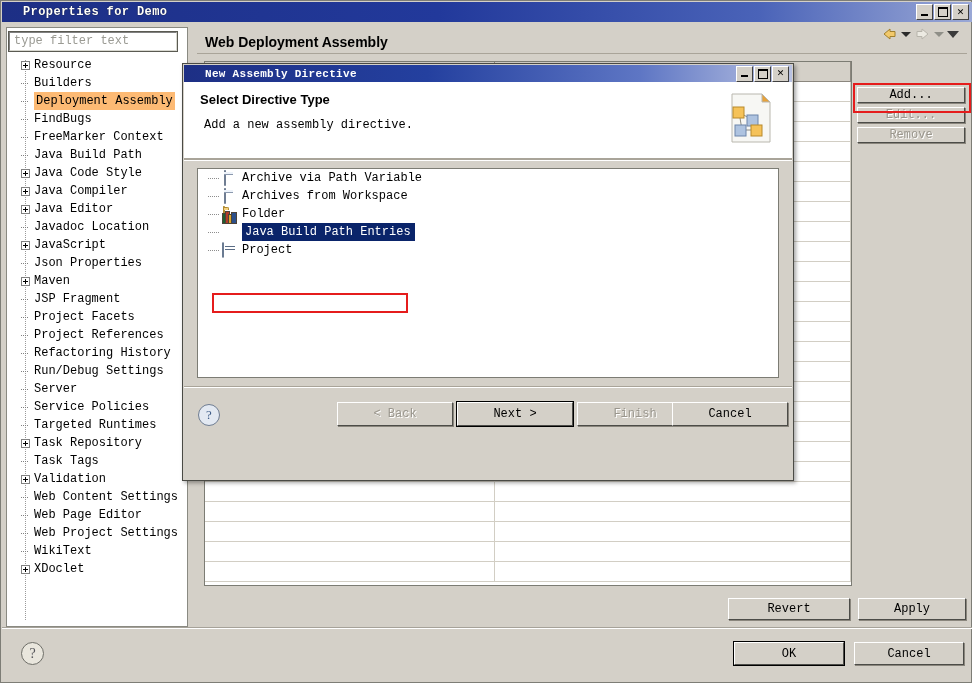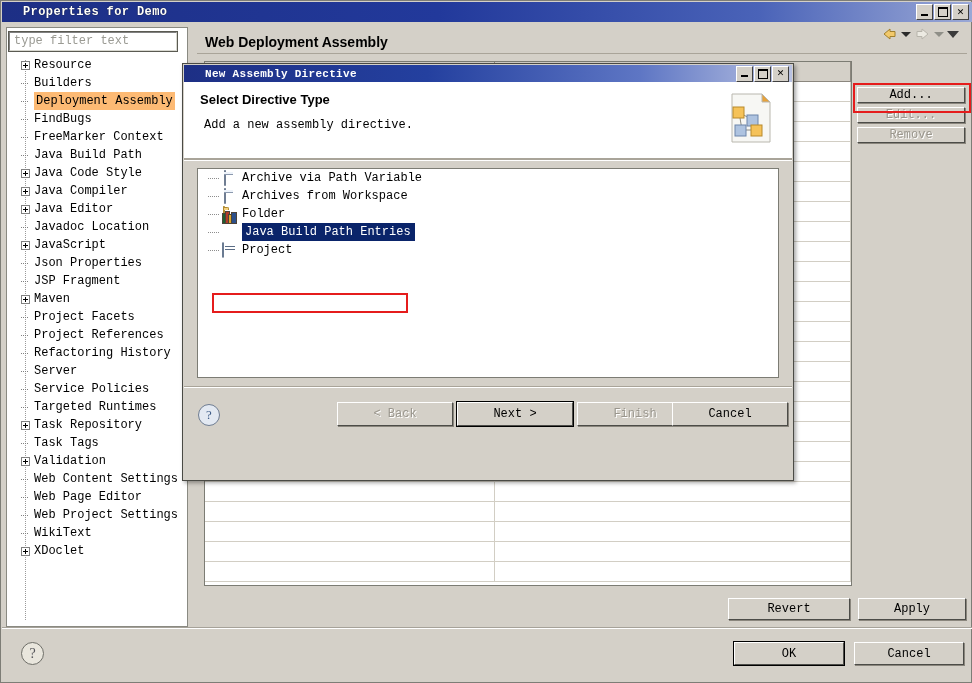--- a/index.html
+++ b/index.html
@@ -310,38 +310,42 @@
       </div>
     <div class="tnode">
         <span class="exp"></span>
         <span class="tlabel">JavaScript</span>
       </div>
     <div class="tnode">
         <span class="leaf"></span>
         <span class="tlabel">Json Properties</span>
       </div>
     <div class="tnode">
+        <span class="exp"></span>
+        <span class="tlabel">Maven</span>
+      </div>
+    <div class="tnode">
         <span class="leaf"></span>
         <span class="tlabel">JSP Fragment</span>
       </div>
     <div class="tnode">
-        <span class="exp"></span>
-        <span class="tlabel">Maven</span>
-      </div>
-    <div class="tnode">
         <span class="leaf"></span>
         <span class="tlabel">Project Facets</span>
       </div>
     <div class="tnode">
         <span class="leaf"></span>
         <span class="tlabel">Project References</span>
       </div>
     <div class="tnode">
         <span class="leaf"></span>
         <span class="tlabel">Refactoring History</span>
+      </div>
+    <div class="tnode">
+        <span class="leaf"></span>
+        <span class="tlabel">Run/Debug Settings</span>
       </div>
     <div class="tnode">
         <span class="leaf"></span>
         <span class="tlabel">Server</span>
       </div>
     <div class="tnode">
         <span class="leaf"></span>
         <span class="tlabel">Service Policies</span>
       </div>
     <div class="tnode">

